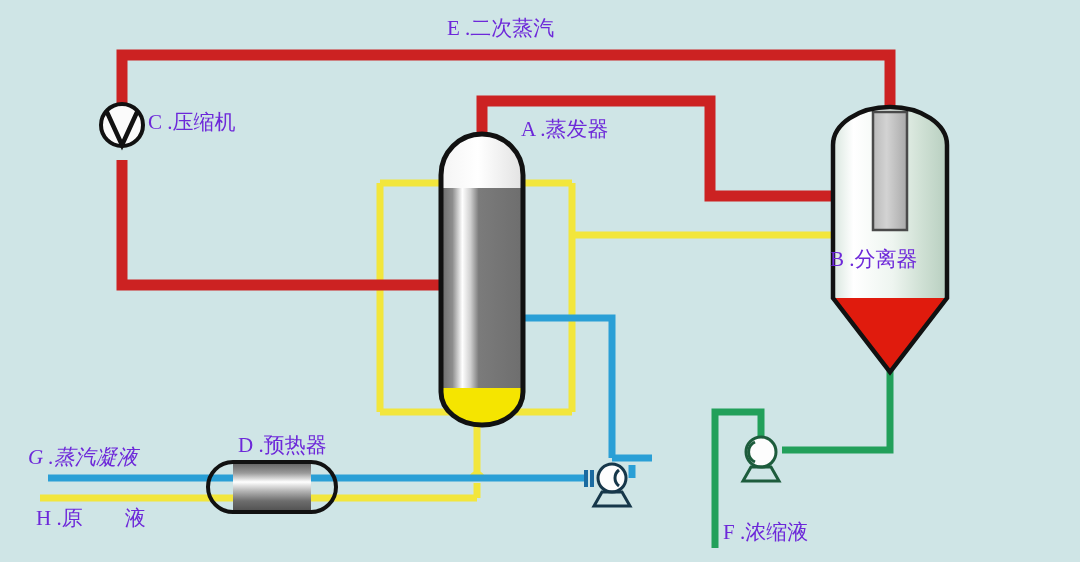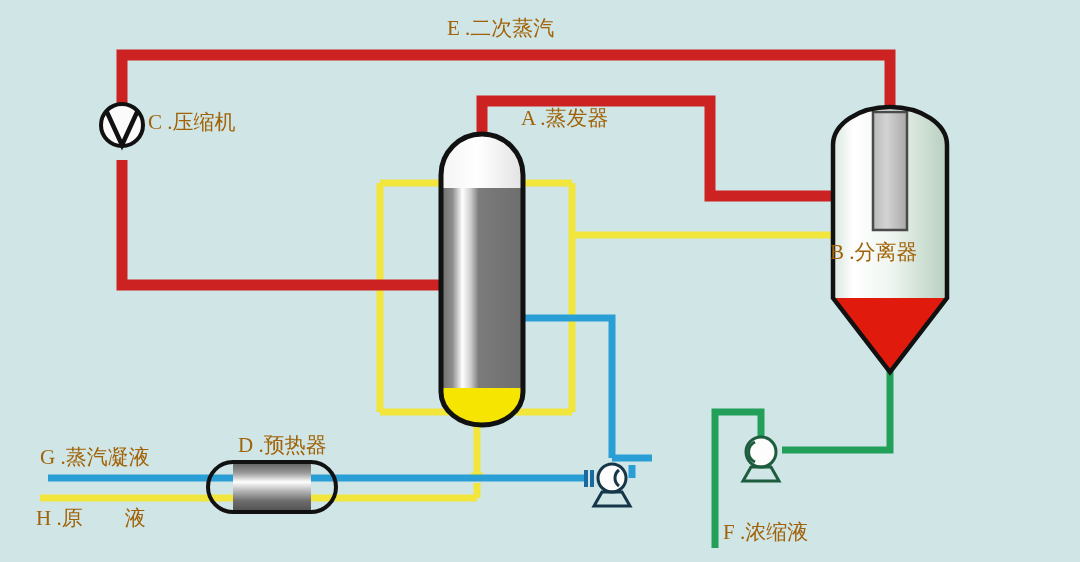--- a/index.html
+++ b/index.html
@@ -6,21 +6,21 @@
   body{
     width:1080px;height:562px;
     background:#cfe5e6;
     font-family:"Liberation Serif", serif;
     overflow:hidden;
   }
   #stage{position:relative;width:1080px;height:562px;}
   #svg-layer{position:absolute;left:0;top:0;width:1080px;height:562px;}
   .lbl{
     position:absolute;
-    color:#a16207;
+    color:#6d28d9;
     font-family:"Liberation Serif", serif;
     font-size:21px;
     letter-spacing:0px;
     white-space:pre;
     line-height:1;
   }
 </style>
 </head>
 <body style="background: rgb(207, 229, 230);">
 
@@ -148,25 +148,25 @@
       <path d="M755 442 A 11 11 0 0 0 755 462" fill="none" stroke="#1d5c3c" stroke-width="3"></path>
       <path d="M751 467 L743 481 L779 481 L771 467 Z" fill="none" stroke="#1d5c3c" stroke-width="3"></path>
     </g>
 
   </svg>
 
   <div class="lbl" style="left:447px;top:18px;">E .二次蒸汽</div>
 
   <div class="lbl" style="left:148px;top:112px;">C .压缩机</div>
 
-  <div class="lbl" style="left:521px;top:108px;">A .蒸发器</div>
+  <div class="lbl" style="left:521px;top:119px;">A .蒸发器</div>
 
-  <div class="lbl" style="left:830px;top:242px;text-align:center;">B .分离器</div>
+  <div class="lbl" style="left:830px;top:249px;text-align:center;">B .分离器</div>
 
   <div class="lbl" style="left:218px;top:435px;margin-left:20px;">D .预热器</div>
 
-  <div class="lbl" style="left:40px;top:447px;">G .蒸汽凝液</div>
+  <div class="lbl" style="left:28px;top:447px;font-style:italic;">G .蒸汽凝液</div>
 
   <div class="lbl" style="left:36px;top:508px;">H .原　　液</div>
 
   <div class="lbl" style="left:723px;top:522px;">F .浓缩液</div>
 
 </div>
 
 </body></html>

